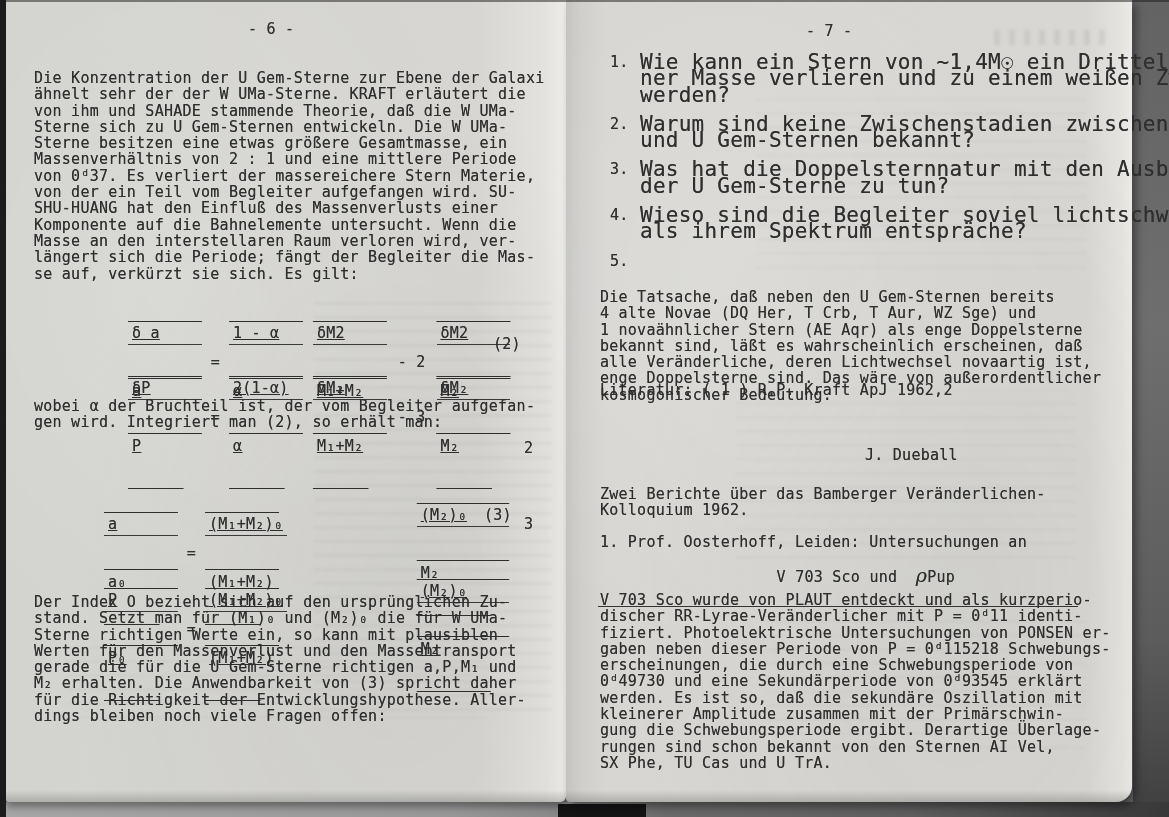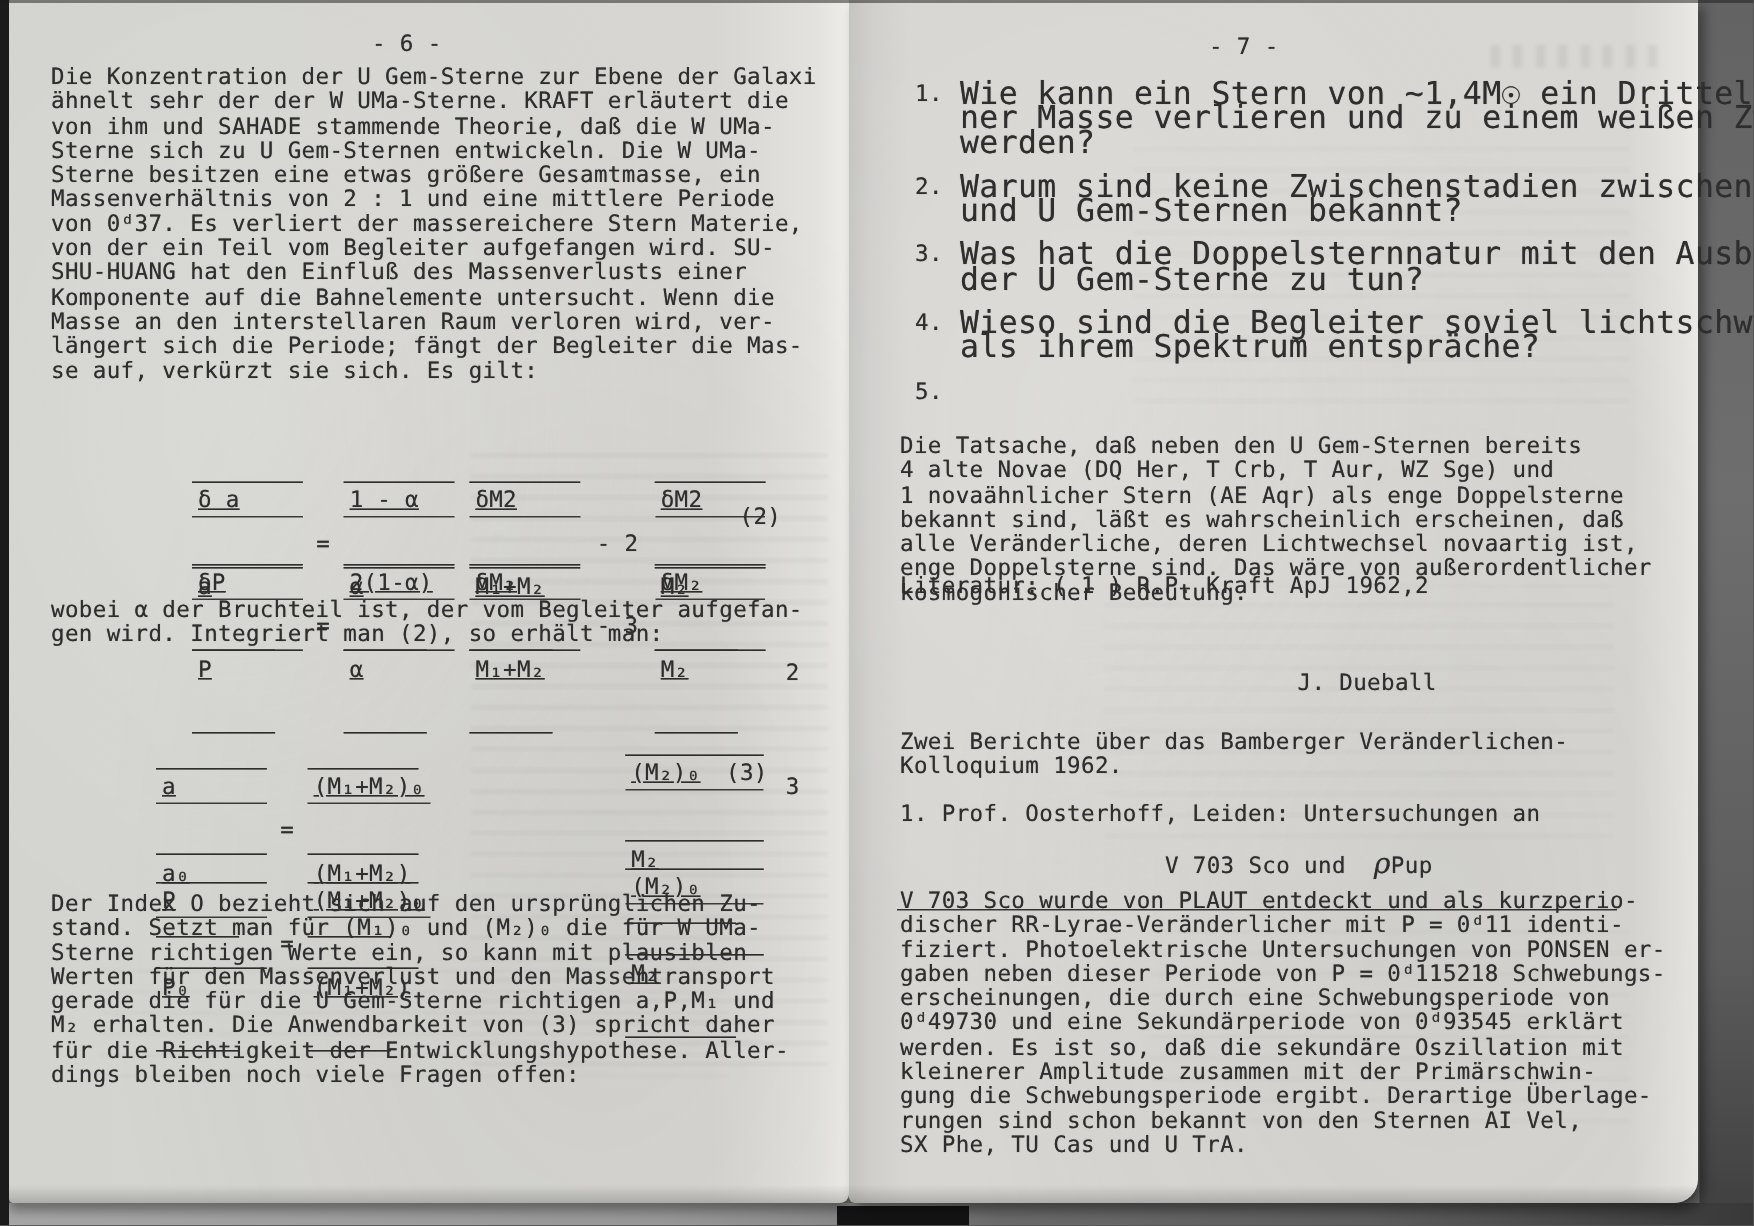--- a/index.html
+++ b/index.html
@@ -98,21 +98,21 @@
   <div class="bottom-band"></div>
   <div class="black-mark"></div>
 
   <div class="page page-left">
     <div class="mottle"></div>
     <div class="ghost" style="left:308px;top:292px;width:238px;height:430px;"></div>
     <div class="ghost" style="left:60px;top:640px;width:420px;height:90px;opacity:.3;"></div>
 
     <div class="pagenum" style="left:242px;top:20px;">- 6 -</div>
 
-    <div class="typed" style="left:28px;top:43px;">Die Konzentration der U Gem-Sterne zur Ebene der Galaxi
+    <div class="typed" style="left:28px;top:70px;">Die Konzentration der U Gem-Sterne zur Ebene der Galaxi
 ähnelt sehr der der W UMa-Sterne. KRAFT erläutert die
 von ihm und SAHADE stammende Theorie, daß die W UMa-
 Sterne sich zu U Gem-Sternen entwickeln. Die W UMa-
 Sterne besitzen eine etwas größere Gesamtmasse, ein
 Massenverhältnis von 2 : 1 und eine mittlere Periode
 von 0ᵈ37. Es verliert der massereichere Stern Materie,
 von der ein Teil vom Begleiter aufgefangen wird. SU-
 SHU-HUANG hat den Einfluß des Massenverlusts einer
 Komponente auf die Bahnelemente untersucht. Wenn die
 Masse an den interstellaren Raum verloren wird, ver-

